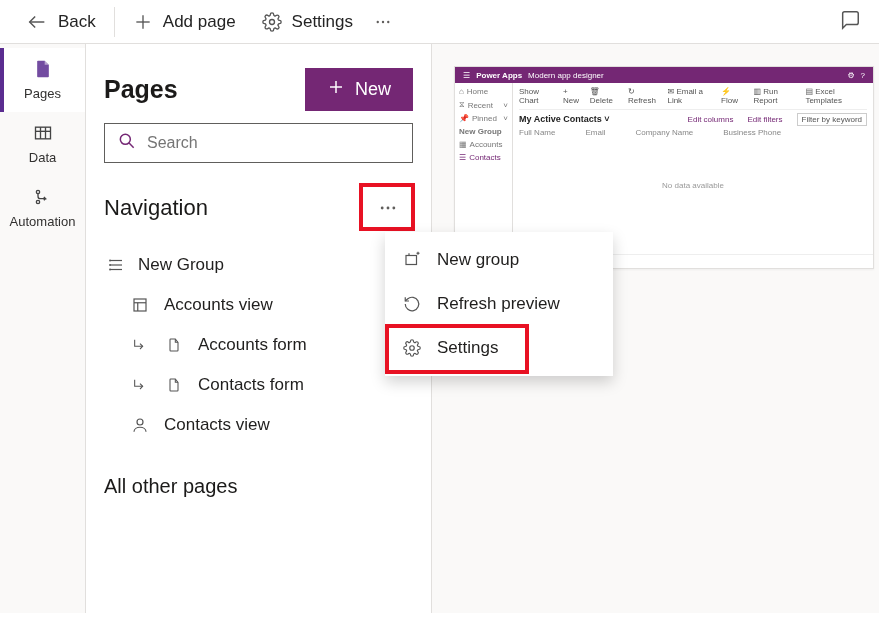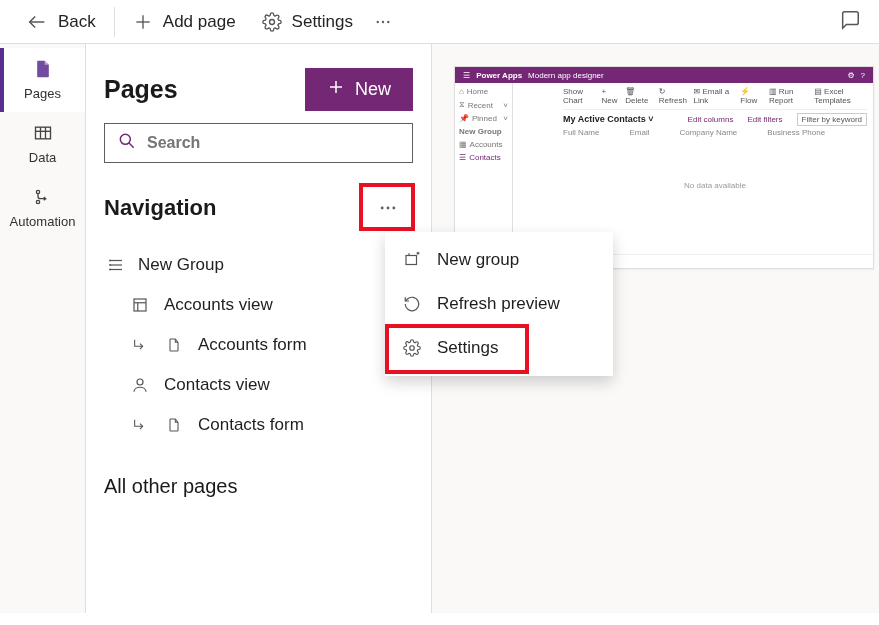--- a/index.html
+++ b/index.html
@@ -123,32 +123,31 @@
       padding: 0 12px;
     }
     .search svg { color: #742774; }
     .search input {
       border: none;
       outline: none;
       font-size: 16px;
       color: #605e5c;
       flex: 1;
       background: transparent;
-      font-weight: bold;
     }
 
     .section-row {
       display: flex;
       align-items: center;
       justify-content: space-between;
       padding: 10px 18px;
     }
     .section-title {
       font-size: 22px;
-      font-weight: 700;
+      font-weight: 400;
     }
     .ellipsis-btn {
       width: 50px;
       height: 42px;
       display: flex;
       align-items: center;
       justify-content: center;
       color: #605e5c;
       cursor: pointer;
       position: relative;
@@ -212,21 +211,21 @@
     }
     .mock-body { display: flex; }
     .mock-side {
       width: 58px;
       border-right: 1px solid #e1dfdd;
       padding: 4px 4px;
       display:flex; flex-direction:column; gap:4px;
       color:#777;
     }
     .mock-side div { display:flex; align-items:center; gap:3px; white-space:nowrap; overflow:hidden; }
-    .mock-main { flex:1; padding: 4px 6px; margin-left: 44px; }
+    .mock-main { flex:1; padding: 4px 6px; }
     .mock-cmdrow { display:flex; gap:6px; color:#555; padding-bottom:4px; border-bottom:1px solid #eee; flex-wrap:nowrap; overflow:hidden; }
     .mock-title { font-size:9px; font-weight:600; color:#222; padding:4px 0; }
     .mock-cols { display:flex; gap:30px; color:#888; padding-bottom:4px; }
     .mock-empty { text-align:center; color:#999; padding: 40px 0 60px; font-size:8px; }
     .mock-foot { text-align:left; padding:2px 8px; border-top:1px solid #eee; color:#999; }
 
     
     .menu {
       position: absolute;
       top: 232px;
@@ -415,42 +414,42 @@
           <svg width="16" height="16" viewBox="0 0 24 24" fill="none" stroke="#555" stroke-width="1.6">
               <path d="M14 3H7a1 1 0 0 0-1 1v16a1 1 0 0 0 1 1h10a1 1 0 0 0 1-1V8z"></path>
               <polyline points="14 3 14 8 18 8"></polyline>
             </svg>
         </span>
         <span>Accounts form</span>
       </div>
 
       <div class="nav-item child">
         <span class="nav-icon">
+          <svg width="16" height="16" viewBox="0 0 24 24" fill="none" stroke="#555" stroke-width="1.6">
+              <path d="M4 4v10h12"></path>
+              <polyline points="12 10 16 14 12 18"></polyline>
+            </svg>
+        </span>
+        <span class="nav-icon">
+          <svg width="16" height="16" viewBox="0 0 24 24" fill="none" stroke="#555" stroke-width="1.6">
+              <path d="M14 3H7a1 1 0 0 0-1 1v16a1 1 0 0 0 1 1h10a1 1 0 0 0 1-1V8z"></path>
+              <polyline points="14 3 14 8 18 8"></polyline>
+            </svg>
+        </span>
+        <span>Contacts form</span>
+      </div>
+
+      <div class="nav-item child">
+        <span class="nav-icon">
           <svg width="18" height="18" viewBox="0 0 24 24" fill="none" stroke="#555" stroke-width="1.6">
               <circle cx="12" cy="8" r="4"></circle>
               <path d="M4 21c0-4 4-6 8-6s8 2 8 6"></path>
             </svg>
         </span>
         <span>Contacts view</span>
-      </div>
-
-      <div class="nav-item child">
-        <span class="nav-icon">
-          <svg width="16" height="16" viewBox="0 0 24 24" fill="none" stroke="#555" stroke-width="1.6">
-              <path d="M4 4v10h12"></path>
-              <polyline points="12 10 16 14 12 18"></polyline>
-            </svg>
-        </span>
-        <span class="nav-icon">
-          <svg width="16" height="16" viewBox="0 0 24 24" fill="none" stroke="#555" stroke-width="1.6">
-              <path d="M14 3H7a1 1 0 0 0-1 1v16a1 1 0 0 0 1 1h10a1 1 0 0 0 1-1V8z"></path>
-              <polyline points="14 3 14 8 18 8"></polyline>
-            </svg>
-        </span>
-        <span>Contacts form</span>
       </div>
     </div>
 
     <div class="all-other">All other pages</div>
   </div>
 
   <div class="preview">
     <div class="mock">
       <div class="mock-top">
         <span>☰</span>

